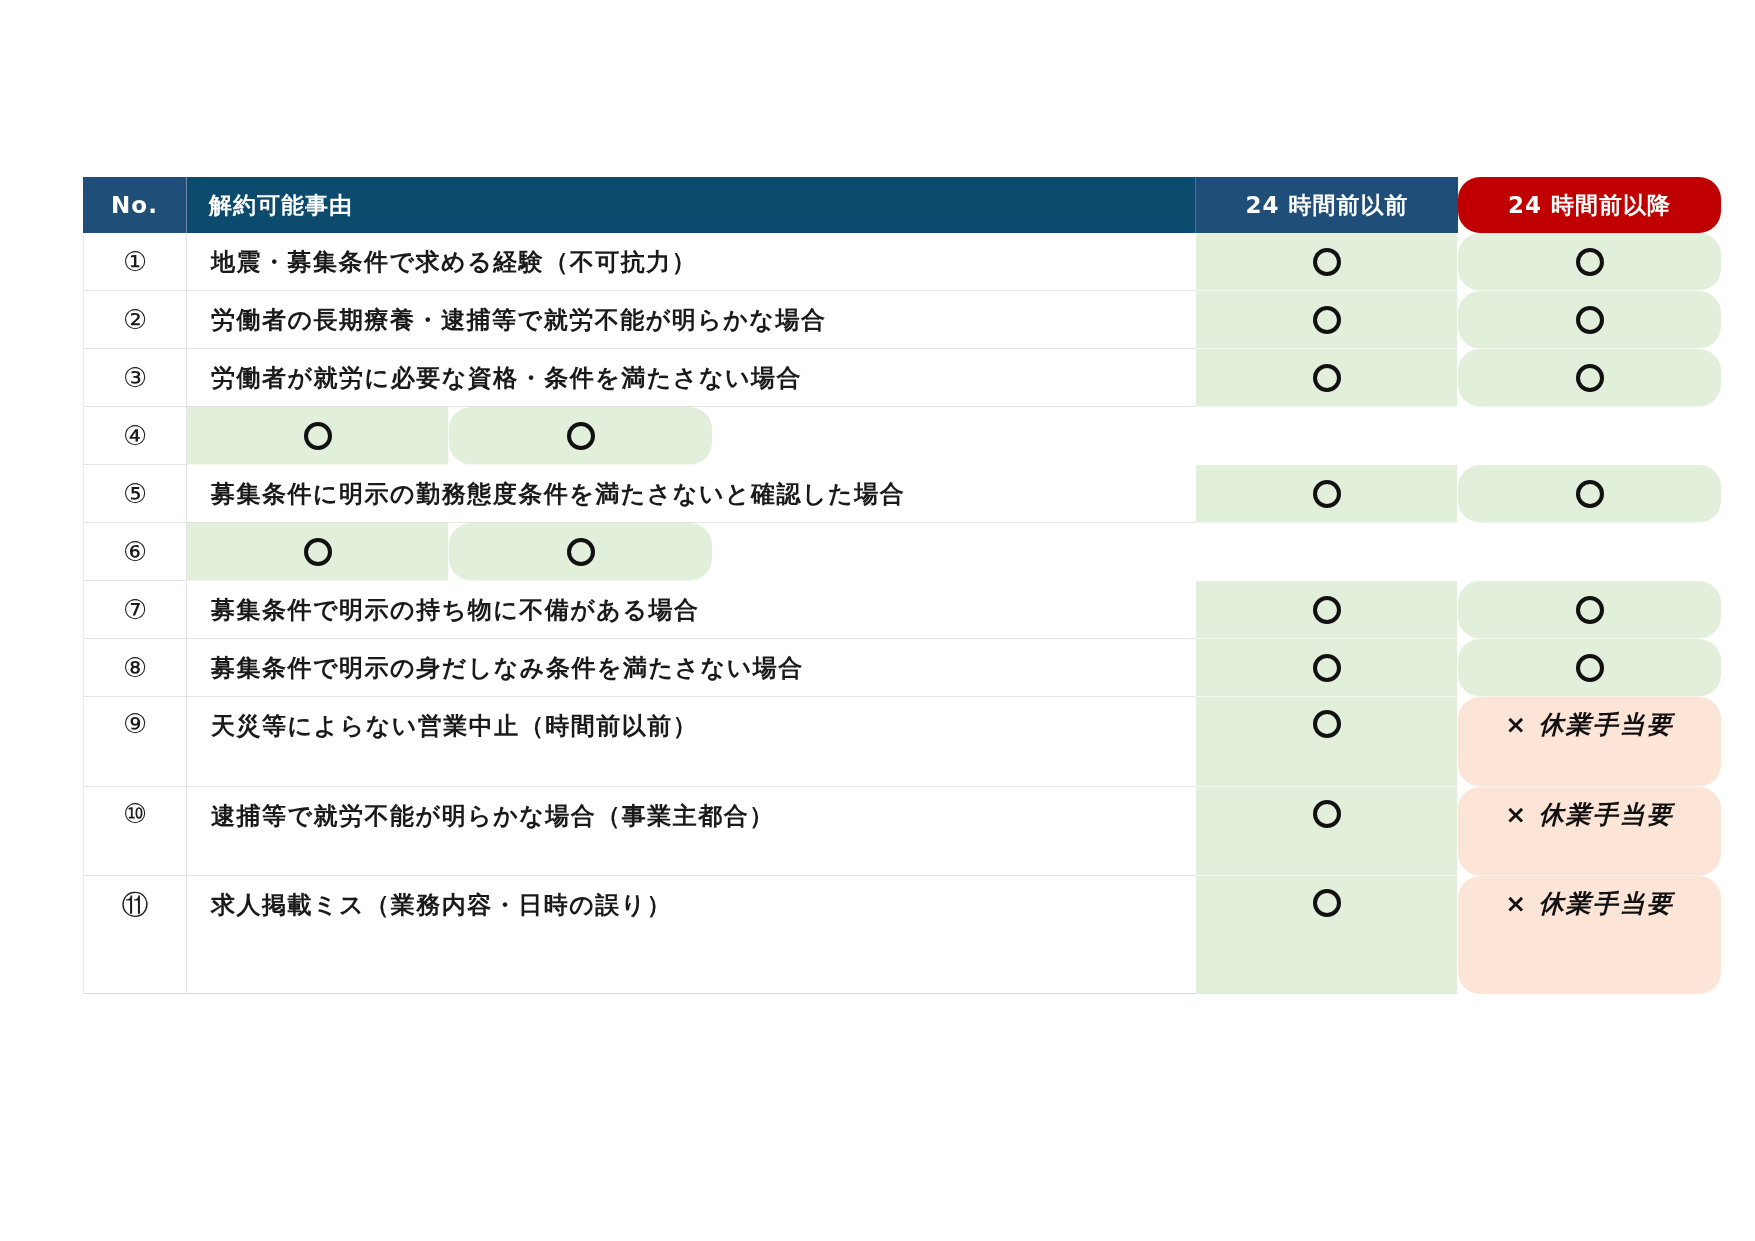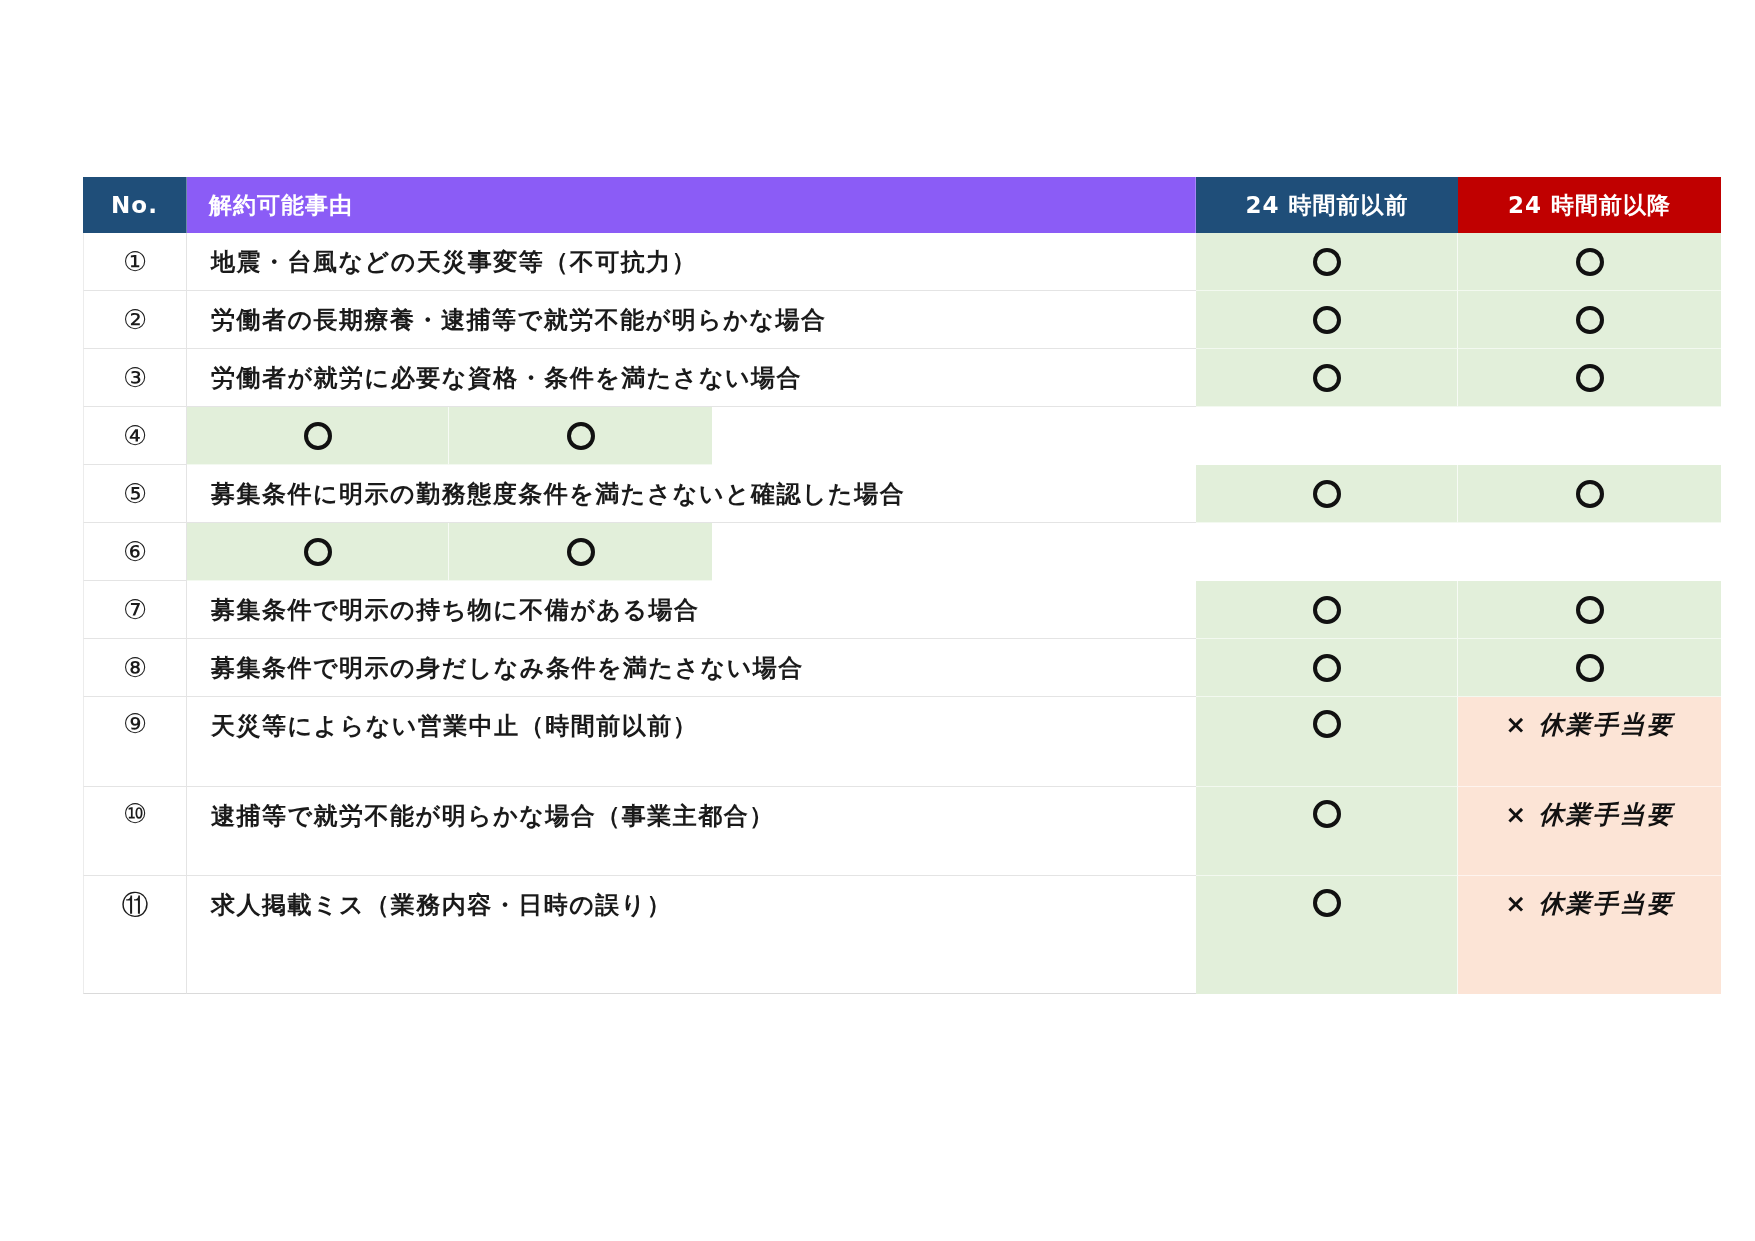--- a/index.html
+++ b/index.html
@@ -16,32 +16,32 @@
     left: 59px;
     top: 177px;
     width: 1638px;
     padding-left: 24px;
   }
   .row { display: flex; width: 100%; }
   
   .c-no     { width: 104px;  flex: 0 0 104px; }
   .c-reason { width: 1009px; flex: 0 0 1009px; }
   .c-before { width: 262px;  flex: 0 0 262px; }
-  .c-after  { width: 263px;  flex: 0 0 263px; }
+  .c-after  { width: 263px;  flex: 0 0 263px; border-radius: 22px; }
 
   
   .header { height: 56px; }
   .header .cell {
     display: flex; align-items: center;
     color: #ffffff; font-weight: bold; font-size: 23px;
     letter-spacing: 1px;
     box-sizing: border-box;
   }
   .header .c-no     { background: #1f4e79; justify-content: center; border-right: 1px solid rgba(255,255,255,0.35); }
-  .header .c-reason { background: #8b5cf6; justify-content: flex-start; padding-left: 22px; border-right: 1px solid rgba(255,255,255,0.25); }
+  .header .c-reason { background: #0c4a6e; justify-content: flex-start; padding-left: 22px; border-right: 1px solid rgba(255,255,255,0.25); }
   .header .c-before { background: #1f4e79; justify-content: center; text-align: center; }
   .header .c-after  { background: #c00000; justify-content: center; }
 
   
   .body .row { height: 58px; }
   .body .row.tall-90  { height: 90px; }
   .body .row.tall-89  { height: 89px; }
   .body .row.tall-118 { height: 118px; }
 
   .body .cell {
@@ -121,21 +121,21 @@
     <div class="row header">
       <div class="cell c-no">No.</div>
       <div class="cell c-reason">解約可能事由</div>
       <div class="cell c-before">24 時間前以前</div>
       <div class="cell c-after">24 時間前以降</div>
     </div>
 
     <div class="body">
   <div class="row">
     <div class="cell c-no">①</div>
-    <div class="cell c-reason">地震・台風などの天災事変等（不可抗力）</div>
+    <div class="cell c-reason">地震・募集条件で求める経験（不可抗力）</div>
     <div class="cell c-before">
             <span class="circle-mark" title="〇"></span>
           </div>
     <div class="cell c-after">
             <span class="circle-mark" title="〇"></span>
           </div>
   </div>
 
   <div class="row">
     <div class="cell c-no">②</div>

